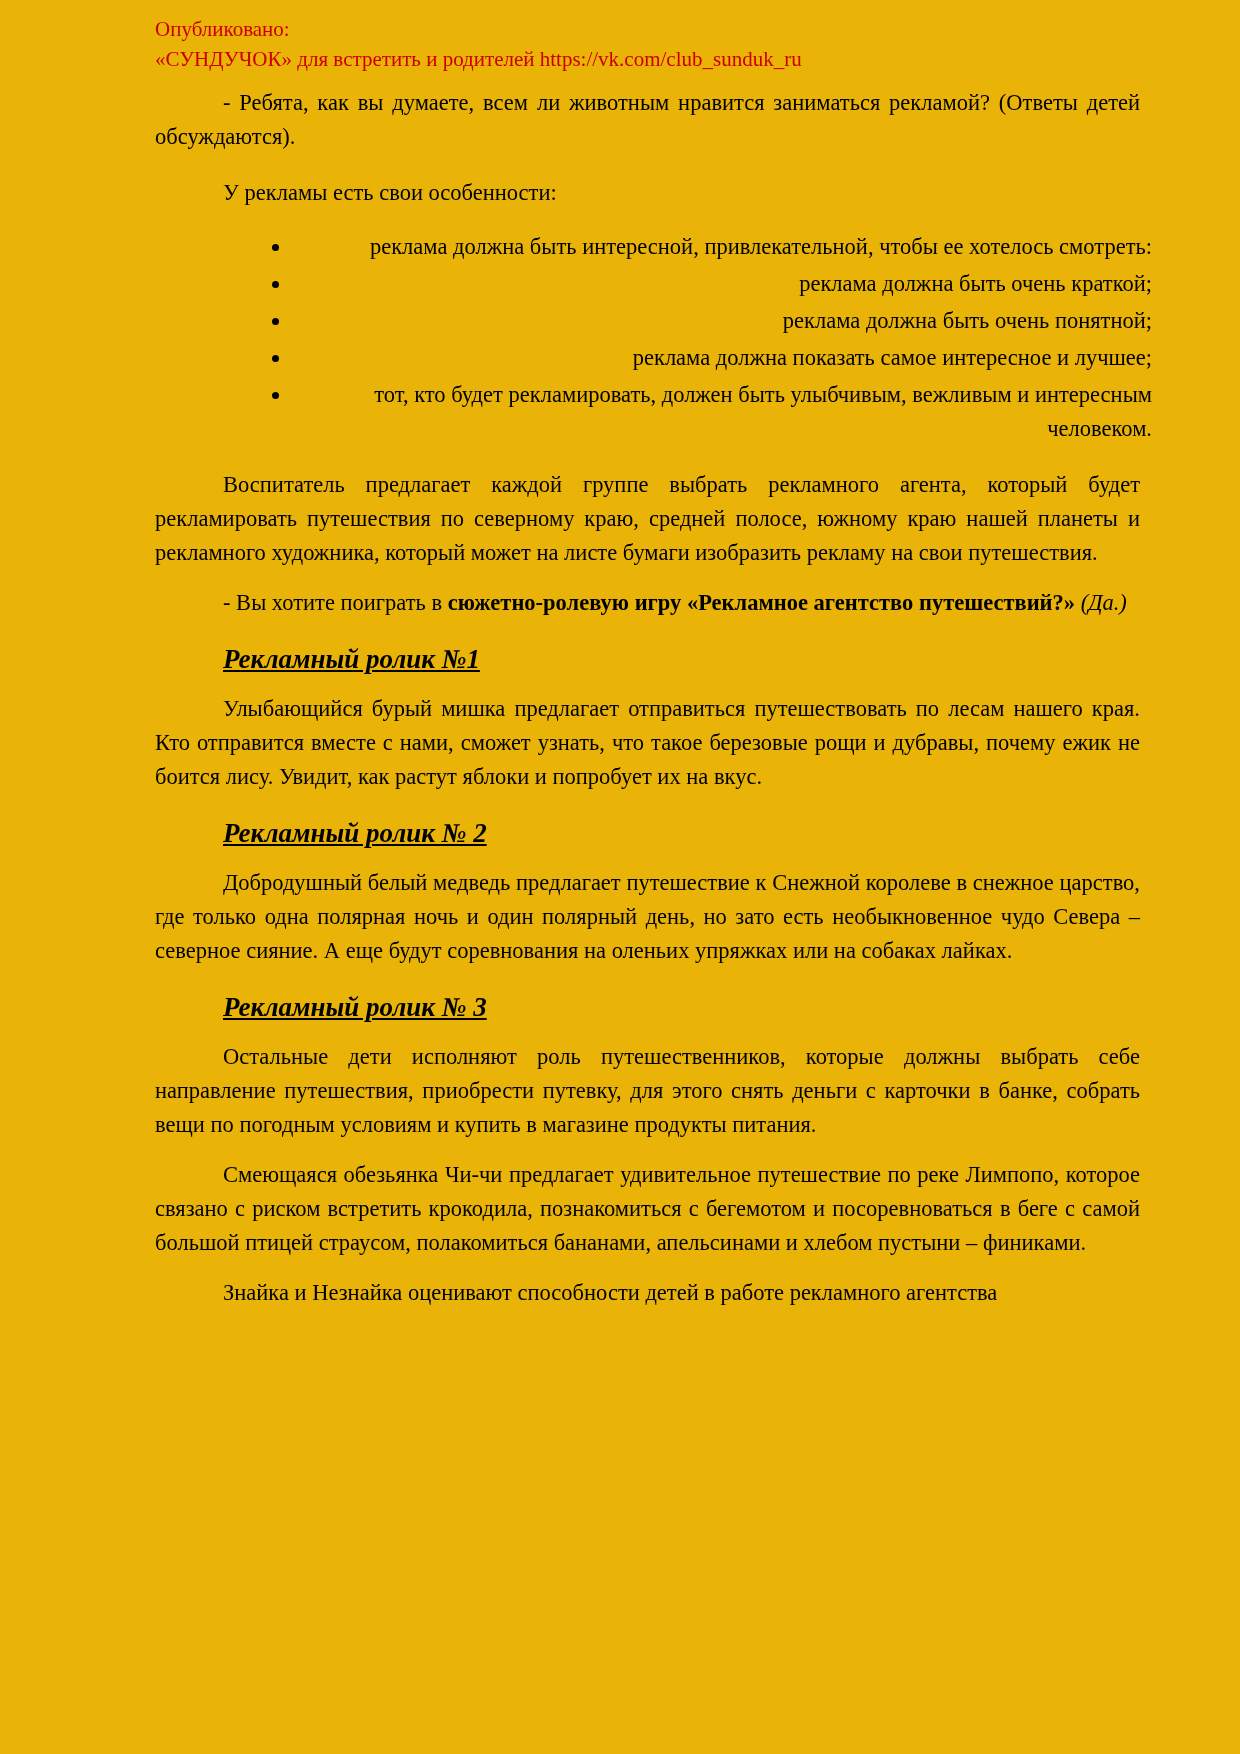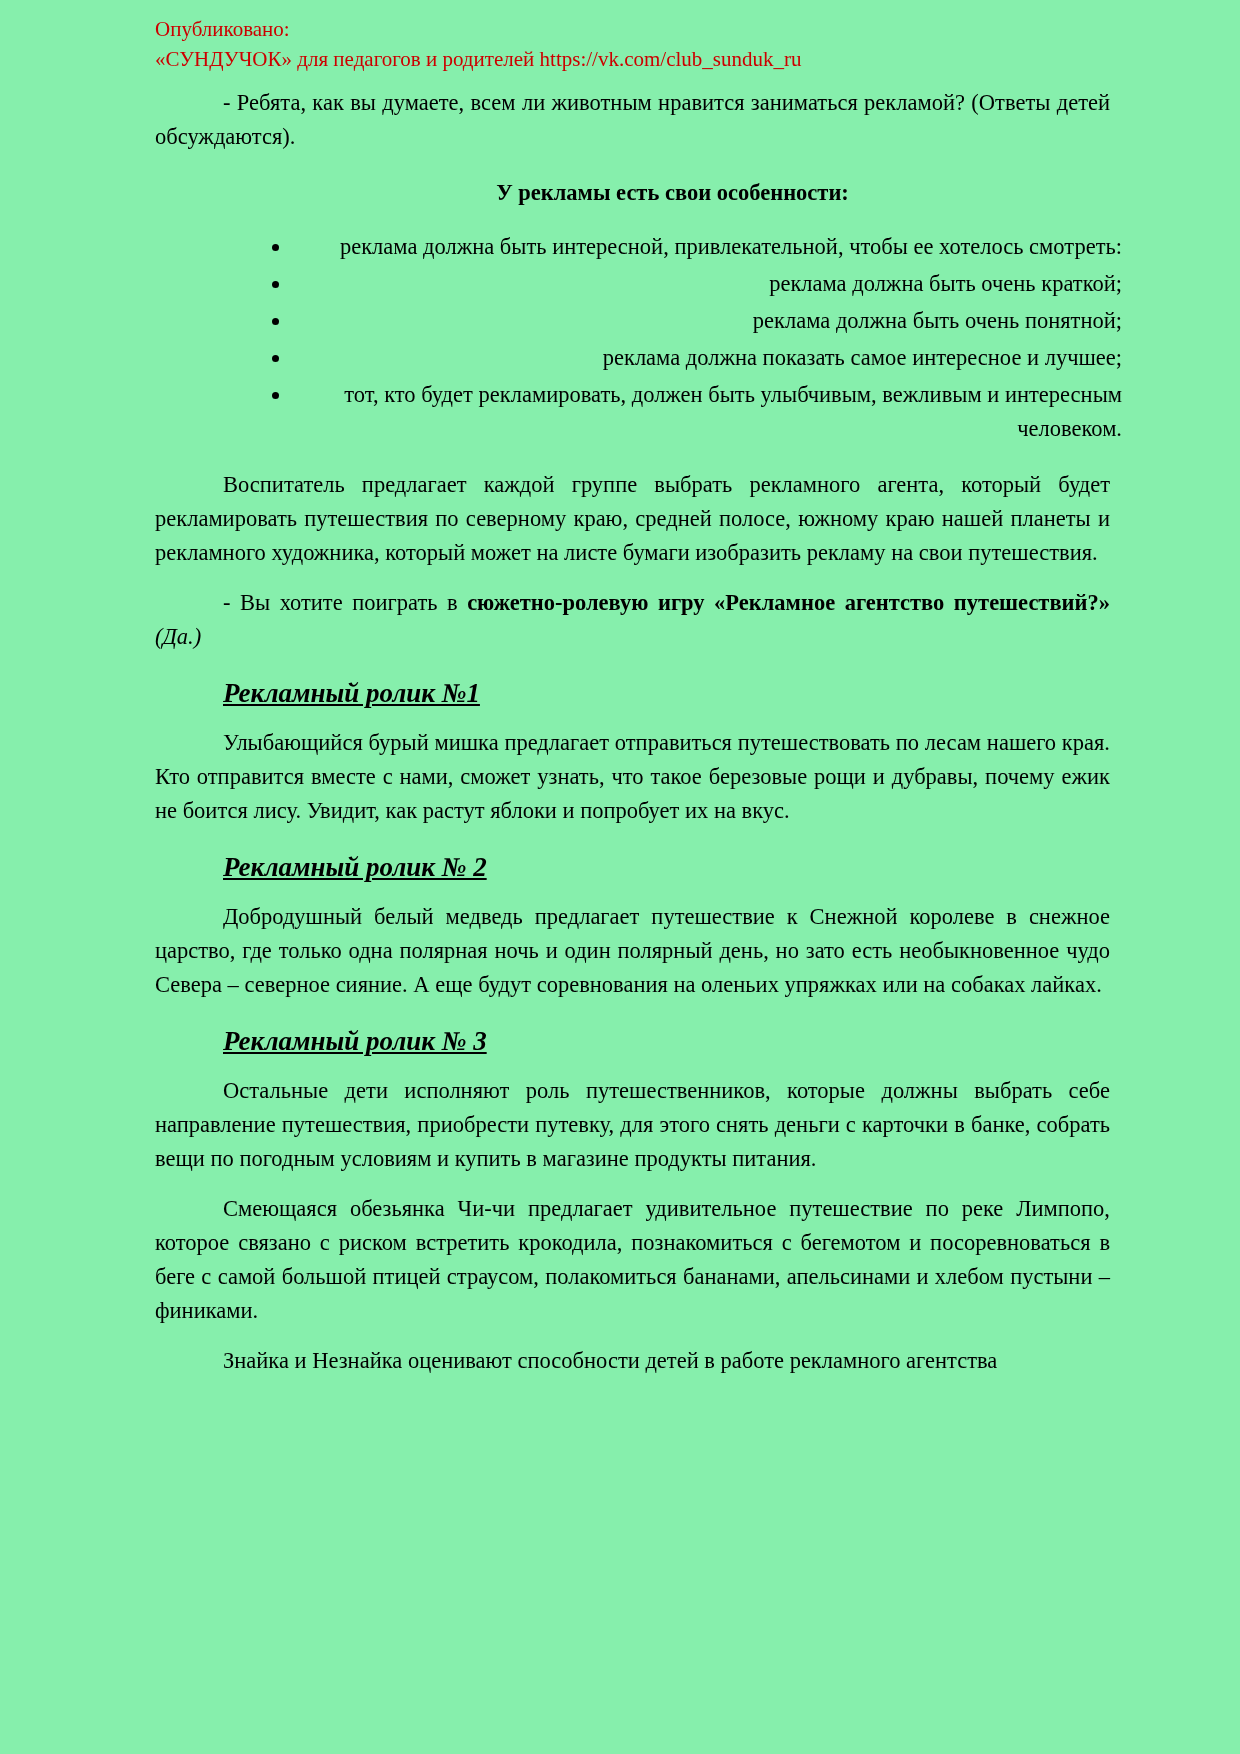--- a/index.html
+++ b/index.html
@@ -5,23 +5,23 @@
   html, body {
     margin: 0;
     padding: 0;
     background: #ffffff;
   }
   .page {
     position: relative;
     width: 1240px;
     height: 1754px;
     margin: 0 auto;
-    background: #86efac;
+    background: #eab308;
     box-sizing: border-box;
-    padding: 14px 118px 40px 155px;
+    padding: 14px 88px 40px 155px;
     font-family: "Liberation Serif", "DejaVu Serif", serif;
     font-size: 22.5px;
     line-height: 34px;
     color: #000000;
     overflow: hidden;
   }
   .header-red {
     color: #cc0000;
     font-size: 21px;
     line-height: 30px;
@@ -37,22 +37,22 @@
     text-align: justify;
   }
   p.first-para {
     margin-top: 12px;
   }
   .bold { font-weight: bold; }
   .italic { font-style: italic; }
   p.features-heading {
     margin: 22px 0 20px 0;
     text-indent: 68px;
-    font-weight: bold;
-    text-align: center;
+    font-weight: normal;
+    text-align: left;
   }
   ul.bullets {
     margin: 0 0 22px 0;
     padding: 0 0 0 137px;
     list-style-type: disc;
     list-style-position: outside;
   }
   ul.bullets li {
     padding-left: 4px;
     margin-bottom: 3px;
@@ -73,21 +73,21 @@
   }
 </style>
 </head>
 <body>
 
 <div class="page">
 
   <header>
     <div class="header-red">Опубликовано:</div>
     <div class="header-red">
-      <span>«СУНДУЧОК» для педагогов и родителей </span><a class="vk-link"><span>https://vk.com/club_sunduk_ru</span></a>
+      <span>«СУНДУЧОК» для встретить и родителей </span><a class="vk-link"><span>https://vk.com/club_sunduk_ru</span></a>
     </div>
   </header>
 
   <p class="para first-para">- Ребята, как вы думаете, всем ли животным нравится заниматься рекламой? (Ответы детей обсуждаются).</p>
 
   <p class="features-heading">У рекламы есть свои особенности:</p>
 
   <ul class="bullets">
     <li>реклама должна быть интересной, привлекательной, чтобы ее хотелось смотреть:</li>
     <li>реклама должна быть очень краткой;</li>

